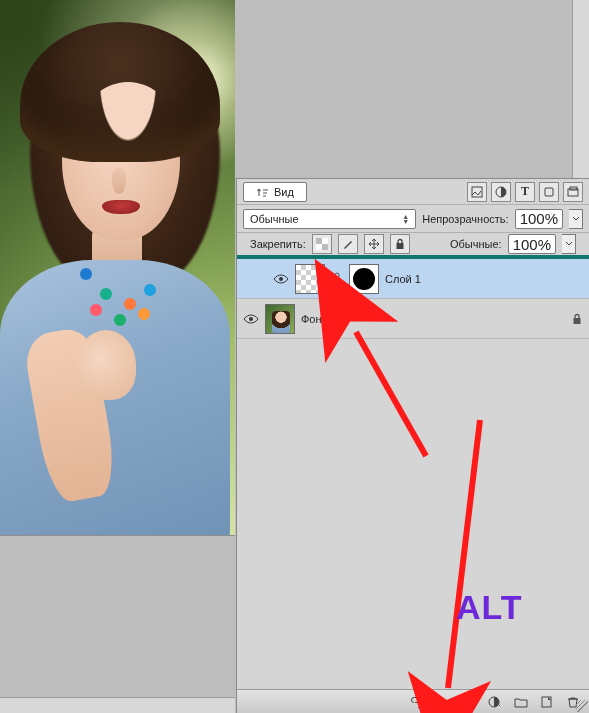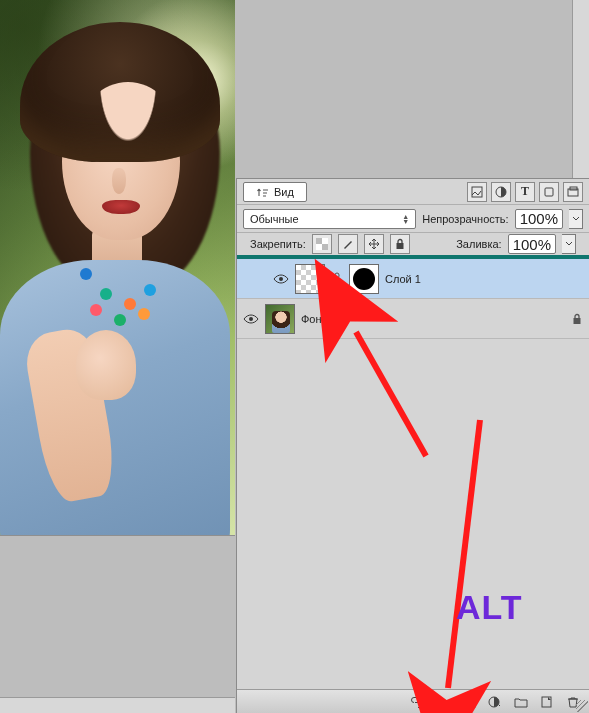--- a/index.html
+++ b/index.html
@@ -321,21 +321,21 @@
           <path d="M6 1v10M1 6h10M6 1l-2 2M6 1l2 2M6 11l-2-2M6 11l2-2M1 6l2-2M1 6l2 2M11 6l-2-2M11 6l-2 2" stroke="#444" fill="none"></path>
         </svg>
     </div>
     <div class="lock-btn">
       <svg width="12" height="12">
           <rect x="2.5" y="5" width="7" height="6" fill="#444"></rect>
           <path d="M4 5V3.5a2 2 0 014 0V5" stroke="#444" fill="none" stroke-width="1.3"></path>
         </svg>
     </div>
     <div class="spacer"></div>
-    <span class="label">Заливка:</span>
+    <span class="label">Обычные:</span>
     <div class="pct-box">100%</div>
     <div class="dd-btn">
       <svg width="8" height="6">
           <path d="M1 1l3 3 3-3" stroke="#444" fill="none"></path>
         </svg>
     </div>
   </div>
 
   <div class="layers-list">
     <div class="layer-row selected">

